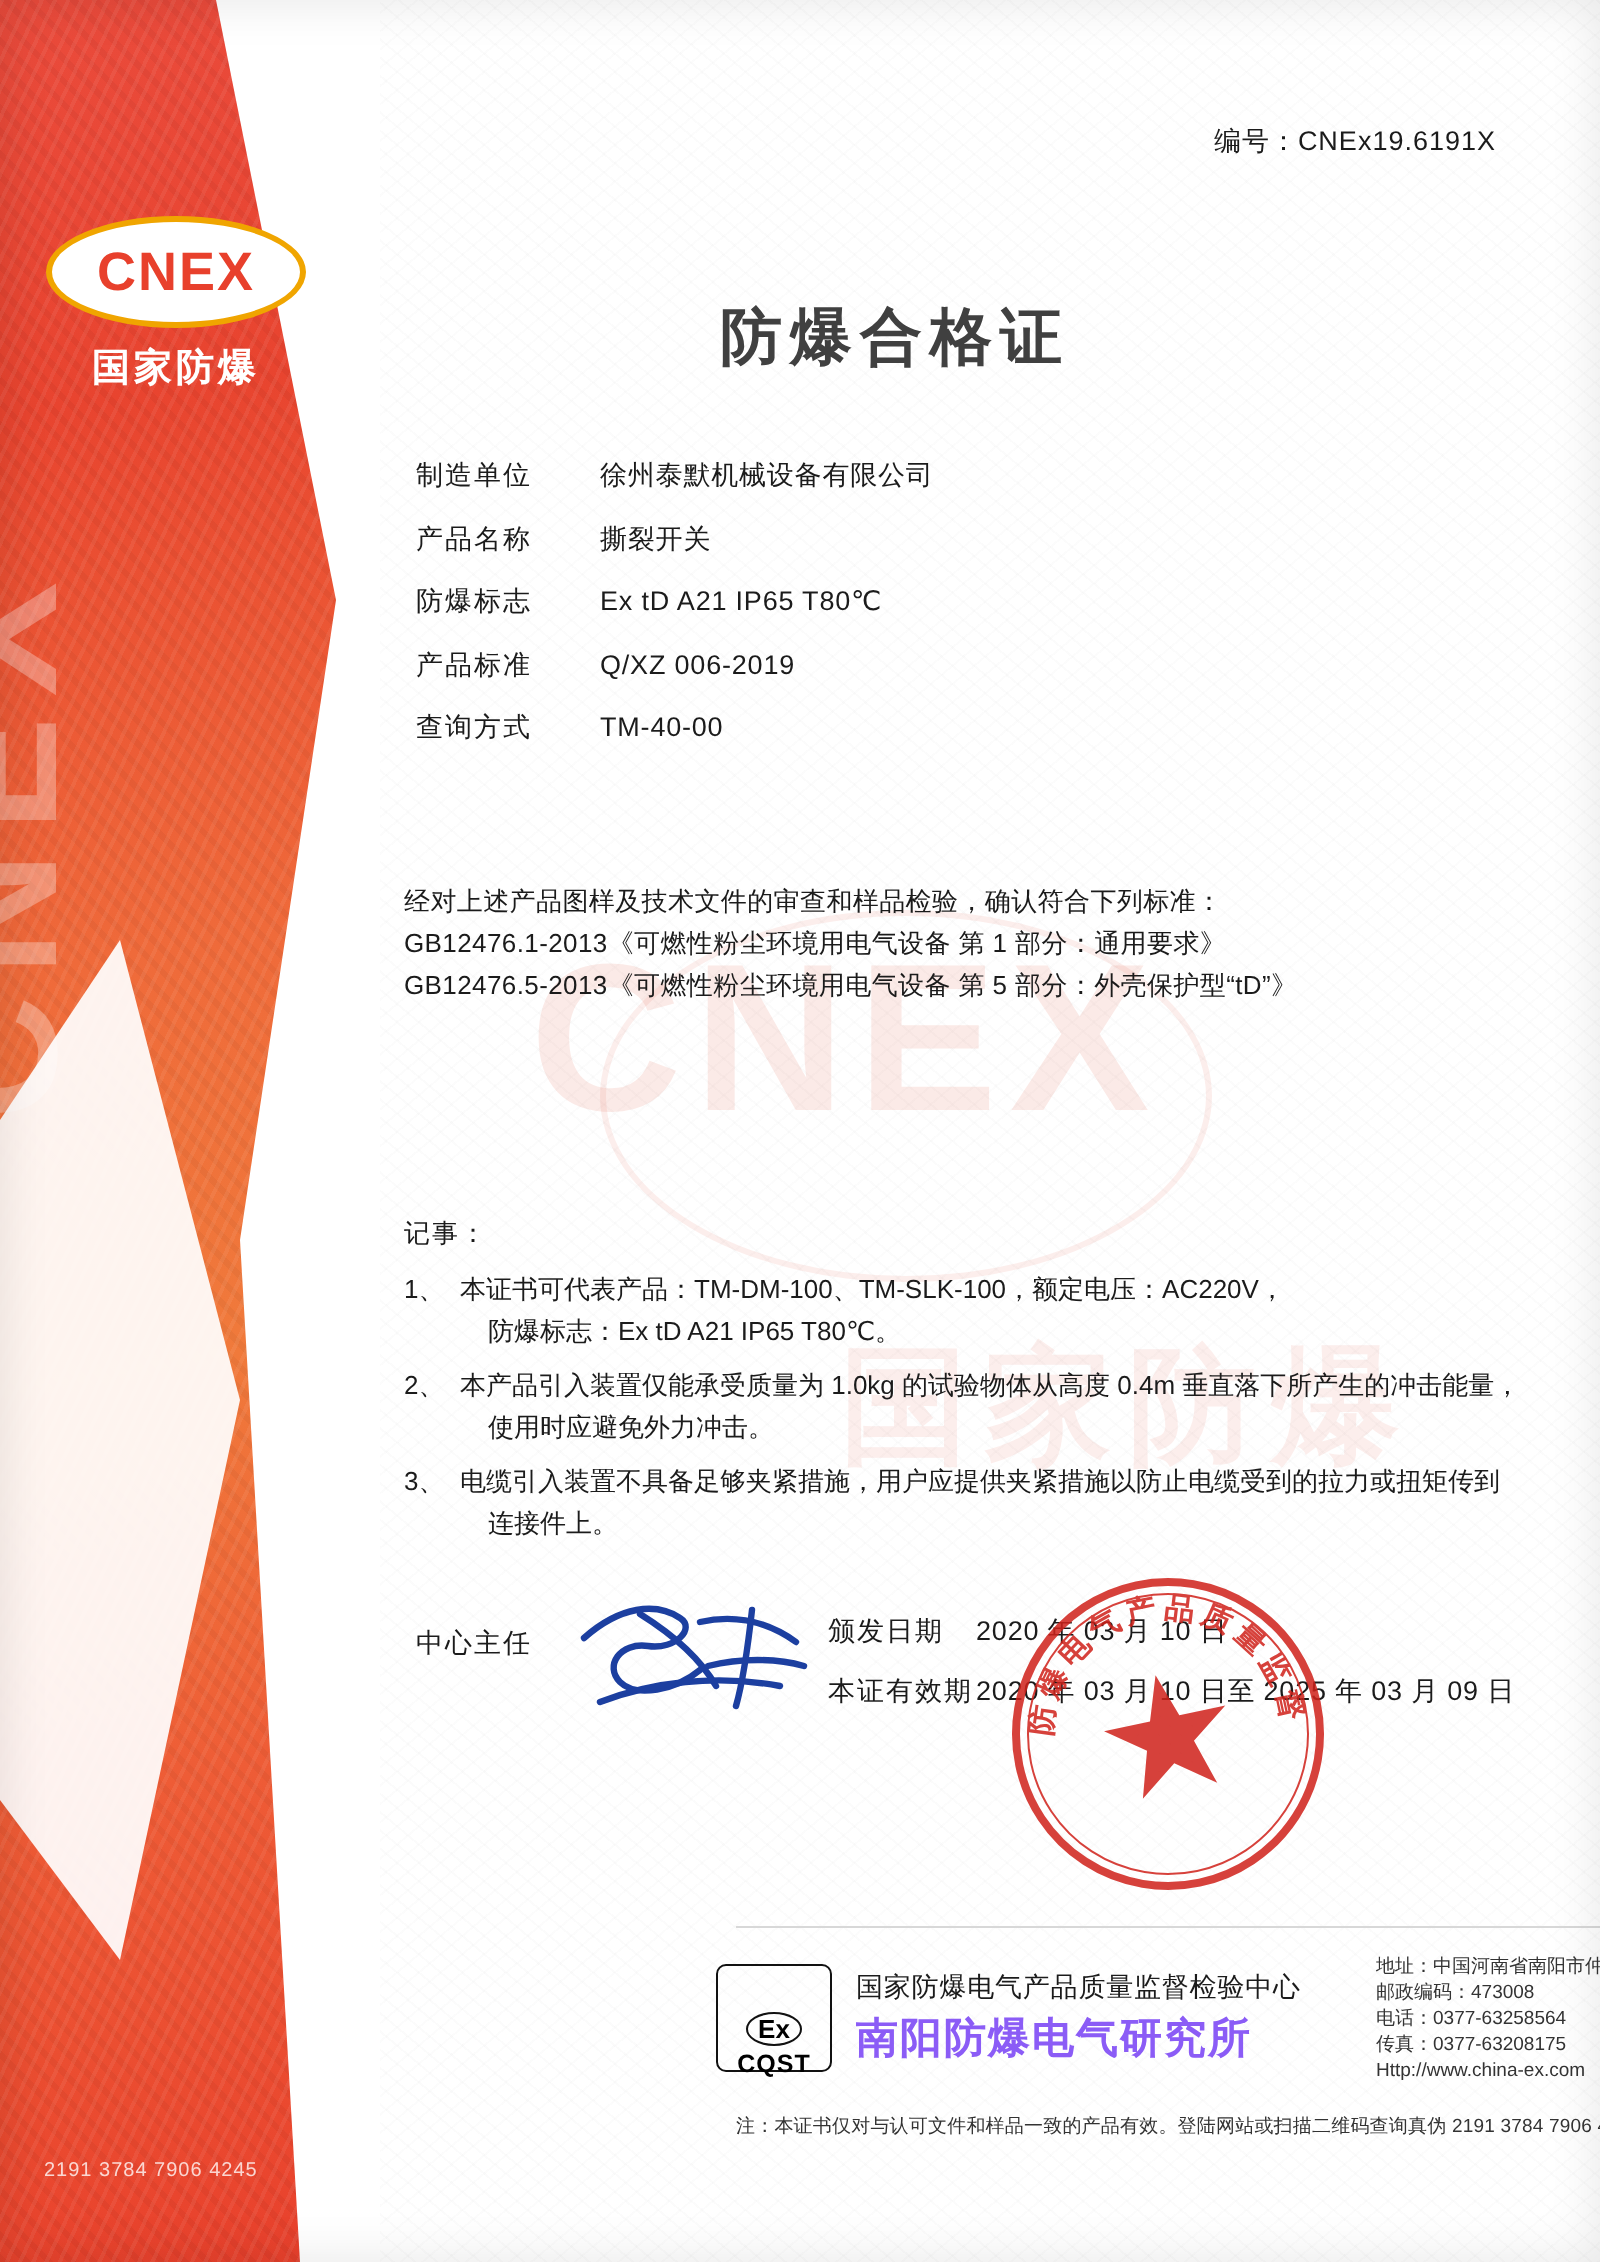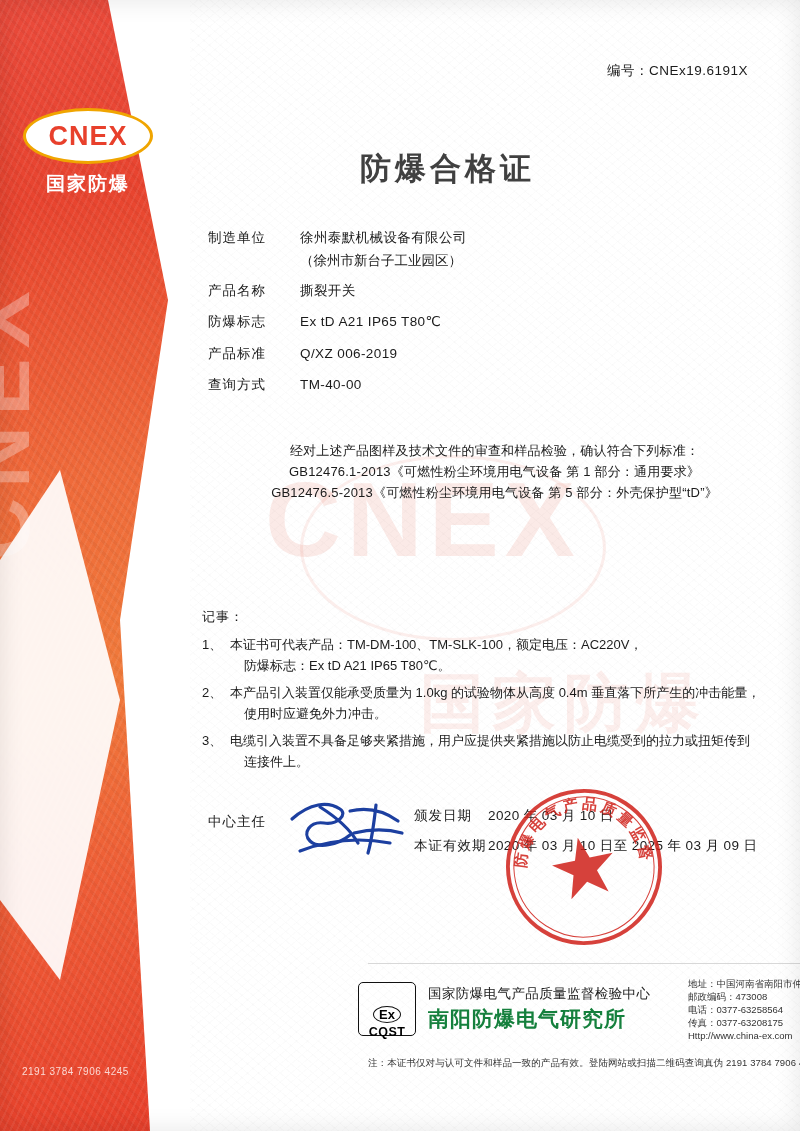--- a/index.html
+++ b/index.html
@@ -47,21 +47,21 @@
     transform-origin:left top;
     font-size:86px;
     font-weight:bold;
     letter-spacing:10px;
     color:rgba(255,255,255,0.30);
     white-space:nowrap;
     z-index:3;
     font-family:"Liberation Sans",sans-serif;
   }
   .band-code{
-    position:absolute;left:22px;bottom:54px;
+    position:absolute;left:22px;bottom:40px;
     font-size:10px;color:rgba(255,255,255,0.78);
     letter-spacing:.5px;z-index:4;
   }
   
   .logo{
     position:absolute;left:18px;top:108px;width:140px;z-index:6;text-align:center;
   }
   .logo-ellipse{
     width:130px;height:56px;margin:0 auto;
     border-radius:50%;
@@ -115,21 +115,21 @@
     display:flex;margin-bottom:11.5px;font-size:13.5px;color:#1b1b1b;line-height:20px;align-items:flex-end;
   }
   .f-label{width:92px;flex:0 0 92px;letter-spacing:1px;}
   .f-value{flex:1;letter-spacing:.4px;}
   .f-value .v2{margin-left:26px;}
   .f-sub{
     font-size:13.5px;color:#1b1b1b;margin-left:92px;margin-top:-8px;margin-bottom:11px;
   }
   .statement{
     position:absolute;left:32px;top:440px;width:585px;
-    font-size:13px;color:#1b1b1b;line-height:21px;letter-spacing:.2px;text-align:center;
+    font-size:13px;color:#1b1b1b;line-height:21px;letter-spacing:.2px;
   }
   .notes{
     position:absolute;left:32px;top:606px;width:592px;
     font-size:13px;color:#1b1b1b;line-height:21px;
   }
   .notes-title{margin-bottom:7px;letter-spacing:1px;}
   .note-item{display:flex;margin-bottom:6px;}
   .note-num{flex:0 0 28px;}
   .note-txt{flex:1;}
   .note-txt .ind{display:block;padding-left:14px;}
@@ -165,21 +165,21 @@
     display:flex;flex-direction:column;align-items:center;justify-content:center;
     margin-right:12px;
   }
   .ex-badge .ex-top{
     font-size:13px;font-weight:bold;border:1.5px solid #111;border-radius:50%;
     padding:0 5px;line-height:15px;margin-bottom:2px;margin-top:28px;
   }
   .ex-badge .ex-bot{font-size:12.5px;font-weight:bold;letter-spacing:.5px;}
   .foot-names{flex:0 0 250px;}
   .foot-n1{font-size:13.5px;color:#1b1b1b;letter-spacing:.4px;}
-  .foot-n2{font-size:21px;font-weight:bold;color:#15803d;letter-spacing:1px;margin-top:2px;}
+  .foot-n2{font-size:21px;font-weight:bold;color:#8b5cf6;letter-spacing:1px;margin-top:2px;}
   .foot-addr{
     flex:1;font-size:9.5px;color:#333;line-height:13px;padding-left:10px;padding-top:2px;
   }
   .foot-note{
     position:absolute;left:10px;top:82px;width:588px;
     font-size:9.5px;color:#333;letter-spacing:.1px;
   }
   
   .guilloche{
     position:absolute;inset:0;z-index:0;pointer-events:none;
@@ -220,21 +220,20 @@
   <div class="content">
 
     <div class="serial">编号：CNEx19.6191X</div>
     <div class="title">防爆合格证</div>
 
     <div class="fields">
       <div class="field-row">
         <div class="f-label">制造单位</div>
         <div class="f-value">徐州泰默机械设备有限公司</div>
       </div>
-      <div class="f-sub">（徐州市新台子工业园区）</div>
 
       <div class="field-row">
         <div class="f-label">产品名称</div>
         <div class="f-value">撕裂开关</div>
       </div>
 
 
       <div class="field-row">
         <div class="f-label">防爆标志</div>
         <div class="f-value">Ex tD A21 IP65 T80℃</div>

